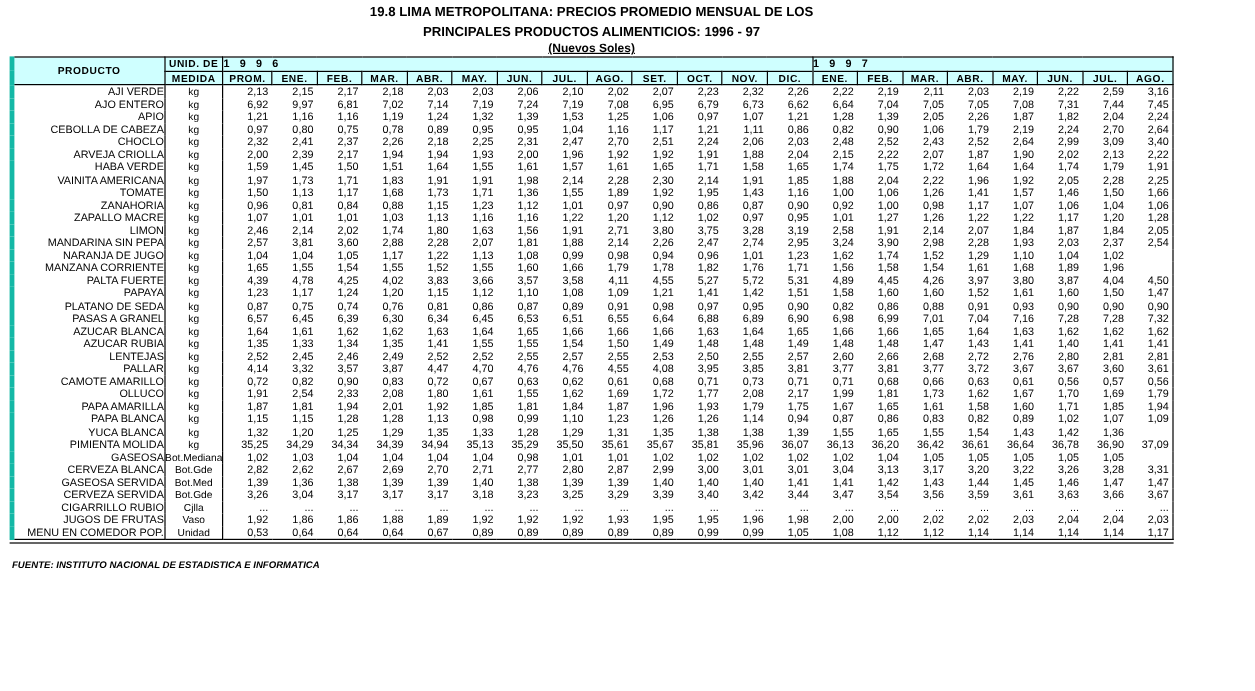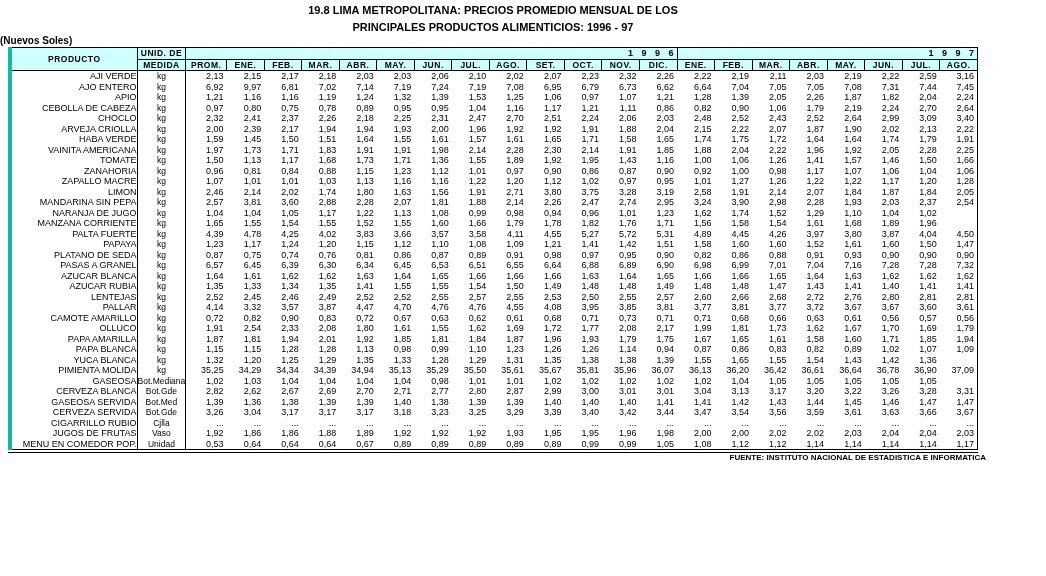--- a/index.html
+++ b/index.html
@@ -1,31 +1,31 @@
 <!DOCTYPE html>
 <html><head>
 <meta charset="utf-8">
 <style>
   html,body{margin:0;padding:0;background:#ffffff;}
   body{width:1046px;height:576px;font-family:"Liberation Sans",sans-serif;color:#000;}
   .page{width:986px;height:576px;position:relative;overflow:hidden;}
   .title{text-align:center;font-weight:bold;font-size:11px;line-height:13px;padding-top:4px;}
-  .subtitle{font-weight:bold;font-size:10px;line-height:13px;}
+  .subtitle{text-align:center;font-weight:bold;font-size:10px;line-height:13px;text-decoration:underline;}
   table{border-collapse:collapse;margin:0 8px;table-layout:fixed;}
   td,th{font-size:9px;padding:0;line-height:10.5px;}
   .hdr{background:#cfffff;text-align:center;font-weight:bold;font-size:8.5px;letter-spacing:.5px;}
-  .hdr-year{background:#cfffff;text-align:right;font-weight:bold;font-size:9px;letter-spacing:3px;}
+  .hdr-year{background:#cfffff;text-align:left;font-weight:bold;font-size:9px;letter-spacing:3px;}
   .prod{text-align:right;padding-left:3px;font-size:9px;white-space:nowrap;}
   .unid{text-align:center;font-size:8.5px;}
   .num{text-align:right;padding-right:3px;font-size:9px;}
   .bL{border-left:4px solid #14b8a6;}
   .bR{border-right:1px solid #000;}
   .bT{border-top:1px solid #000;}
   .bB{border-bottom:1px solid #000;}
-  .foot{font-size:8px;font-weight:bold;margin:0 0 0 10px;text-align:right;}
+  .foot{font-size:8px;font-style:italic;font-weight:bold;margin:13px 0 0 10px;}
   .hr{border-top:1px solid #000;margin:2px 8px 0 8px;}
 </style>
 </head>
 <body>
 
 <div class="page">
   <div class="title">19.8   LIMA METROPOLITANA: PRECIOS PROMEDIO MENSUAL DE LOS</div>
   <div class="title">PRINCIPALES PRODUCTOS ALIMENTICIOS: 1996 - 97</div>
   <div class="subtitle">(Nuevos Soles)</div>
 

